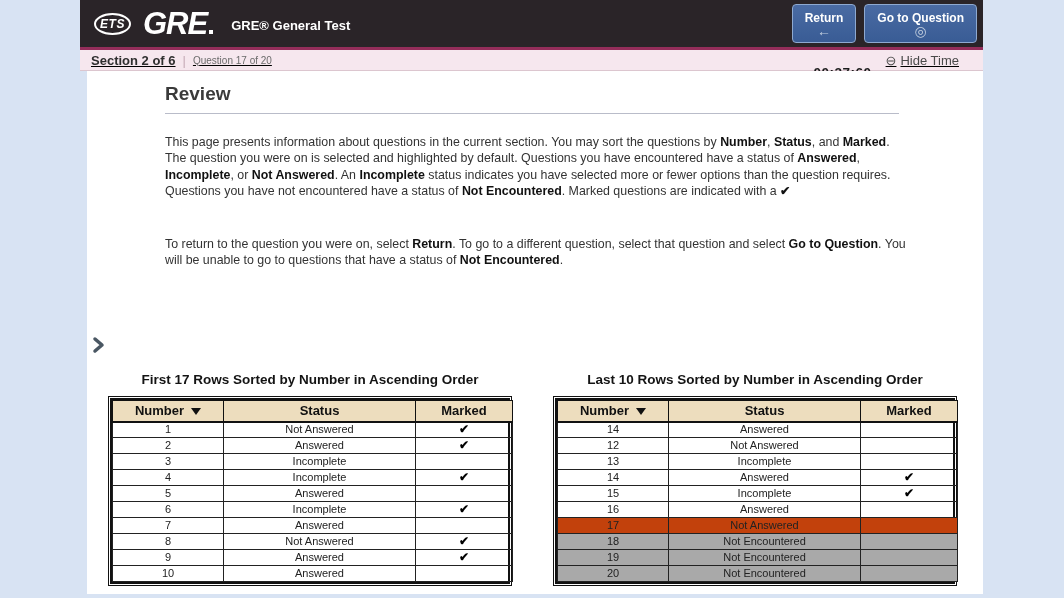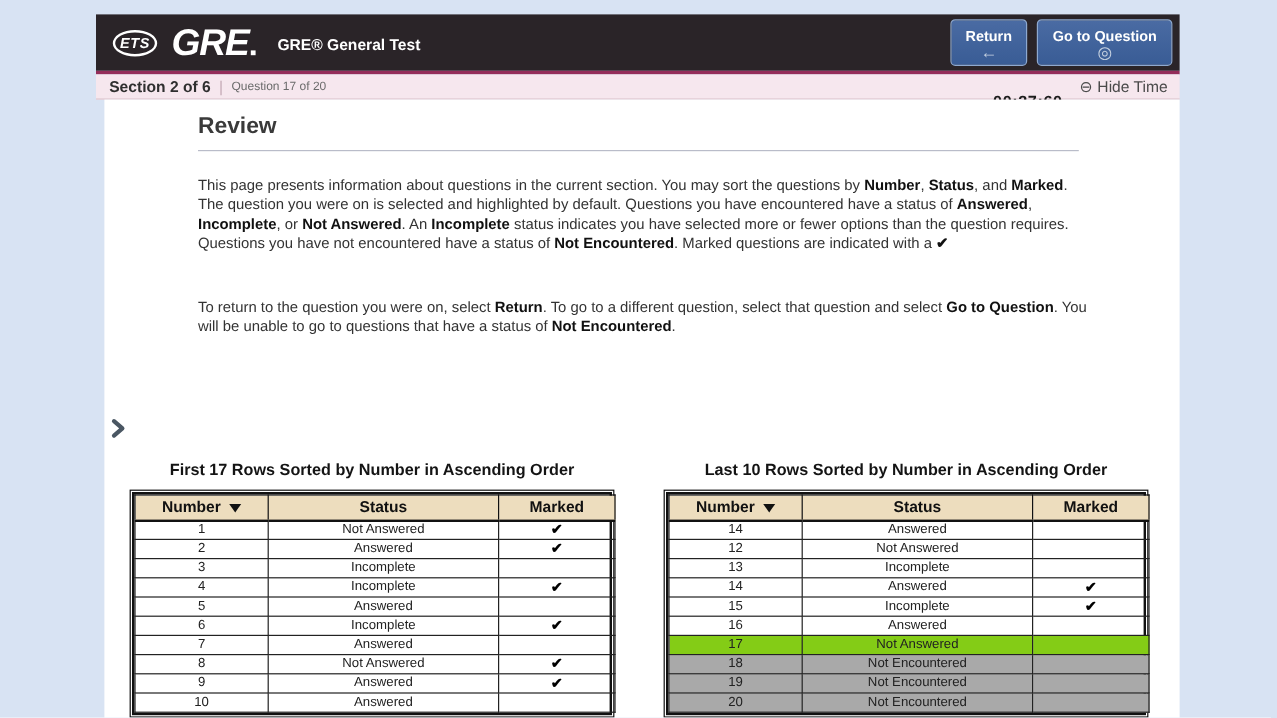--- a/index.html
+++ b/index.html
@@ -2,21 +2,21 @@
 <html><head>
 <meta charset="utf-8">
 <style>
   * { box-sizing: border-box; }
   html,body { margin:0; padding:0; }
   body {
     width:1064px; height:598px; position:relative; overflow:hidden;
     background:#d8e3f3;
     font-family:"Liberation Sans", sans-serif;
   }
-  .app { position:absolute; left:80px; top:12px; width:903px; height:508px; }
+  .app { position:absolute; left:80px; top:0; width:903px; height:508px; }
 
   
   .header { height:47px; background:#2a2428; display:flex; justify-content:space-between; align-items:center; }
   .logo-group { display:flex; align-items:center; padding-left:14px; }
   .ets-oval { width:37px; height:22px; border:2px solid #fff; border-radius:50%;
     color:#fff; font-style:italic; font-weight:bold; font-size:12px;
     display:flex; align-items:center; justify-content:center; letter-spacing:0.5px; }
   .gre-big { color:#fff; font-size:31px; font-weight:bold; font-style:italic;
     margin-left:12px; letter-spacing:-1px; line-height:31px; }
   .gre-dot { width:4px; height:4px; background:#fff; display:inline-block; margin-left:2px; }
@@ -25,21 +25,21 @@
   .hbtn { display:flex; flex-direction:column; align-items:center; justify-content:center;
     height:39px; border-radius:4px; border:1px solid #8ea9d0;
     background:linear-gradient(#4a6ba3,#395c95); color:#fff; font-weight:bold; font-size:12px;
     font-family:inherit; cursor:pointer; padding:2px 12px 1px 12px; }
   .hbtn .bicon { font-size:14px; color:#c3cfdf; font-weight:normal; line-height:13px; }
 
   .accent-line { height:3px; background:#942d5a; }
 
   
   .toolbar { height:21px; background:#f6e7ee; display:flex; justify-content:space-between;
-    align-items:center; padding:0 10px 0 11px; border-bottom:1px solid #dcc6cf; }
+    align-items:center; padding:0 24px 0 11px; border-bottom:1px solid #dcc6cf;text-decoration:underline; }
   .tb-left { display:flex; align-items:center; }
   .tb-section { font-weight:bold; font-size:13px; color:#2f2f2f; }
   .tb-sep { color:#c5abb6; margin:0 7px; font-size:13px; }
   .tb-question { color:#6b6b6b; font-size:10px; }
   .tb-right { display:flex; align-items:center; gap:14px; }
   .tb-timer { font-weight:bold; font-size:13.5px; color:#1c1c1c; letter-spacing:0.5px;margin-top:25px; }
   .tb-hide { color:#4a4a4a; font-size:13px; display:flex; align-items:center; gap:4px; cursor:pointer; }
   .tb-hide .hicon { font-size:13px; line-height:13px; }
 
   
@@ -56,21 +56,21 @@
   .table-block { position:absolute; top:301px; width:404px; }
   .tb1 { left:21px; }
   .tb2 { left:466px; }
   .tbl-title { margin:0 0 11px 0; font-size:13.5px; text-align:center; color:#141414; font-weight:bold; }
   .tbl-wrap { margin:0 2px; border:2px solid #111; box-shadow:0 0 0 1px #fff, 0 0 0 2px #111; background:#fff; }
   table { border-collapse:collapse; width:100%; table-layout:fixed; }
   th { background:#edddbe; border:1px solid #111; border-bottom:2px solid #111;
     height:21px; font-size:13px; color:#111; font-weight:bold; padding:0; }
   td { border:1px solid #222; height:16px; font-size:11px; text-align:center;
     color:#222; padding:0; line-height:1.05; }
-  .row-selected td { background:#84cc16; }
+  .row-selected td { background:#c2410c; }
   .row-gray td { background:#a9a9a9; }
   .sort-arrow { display:inline-block; margin-left:7px; width:0; height:0;
     border-left:5px solid transparent; border-right:5px solid transparent;
     border-top:7px solid #111; vertical-align:middle; }
   .check { font-weight:bold; font-size:12px; color:#000; }
 </style>
 </head>
 <body>
 
 <div class="app">

